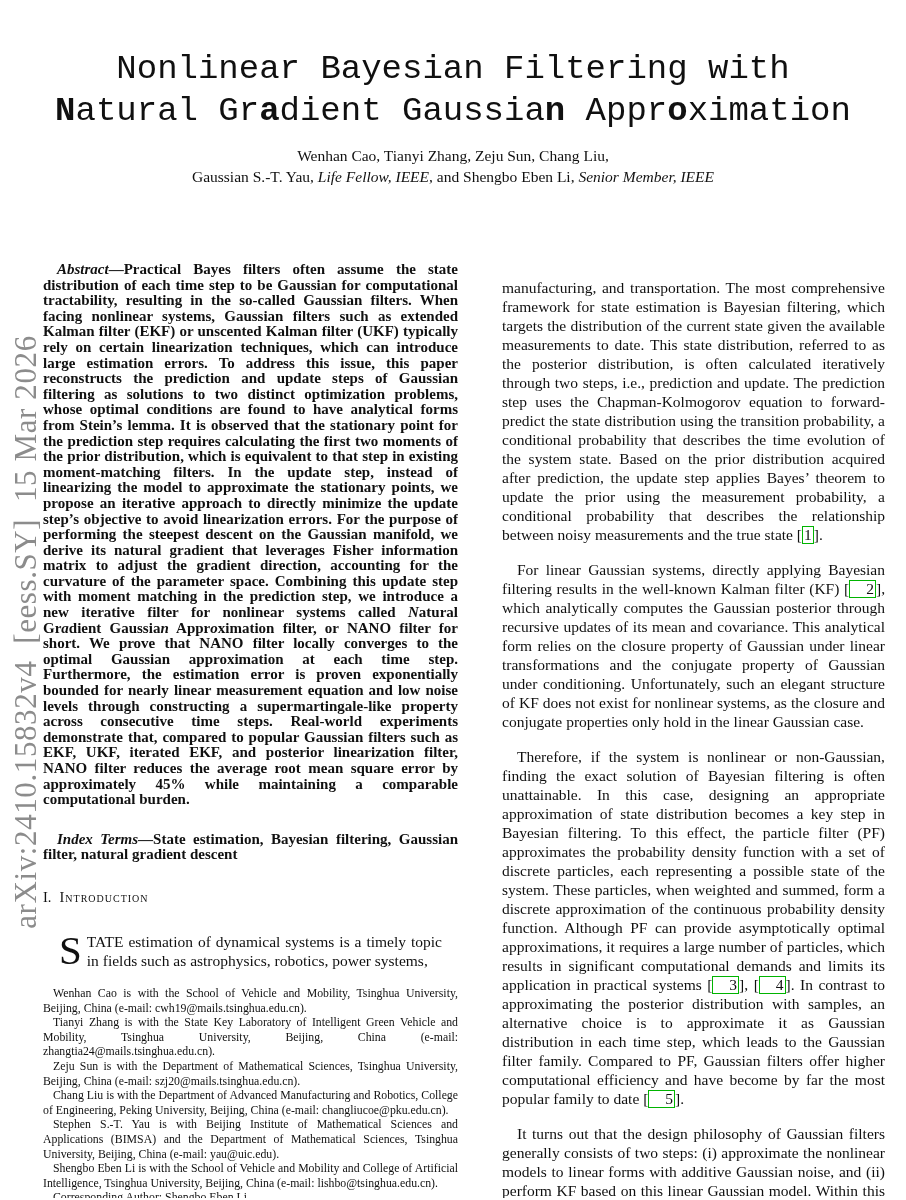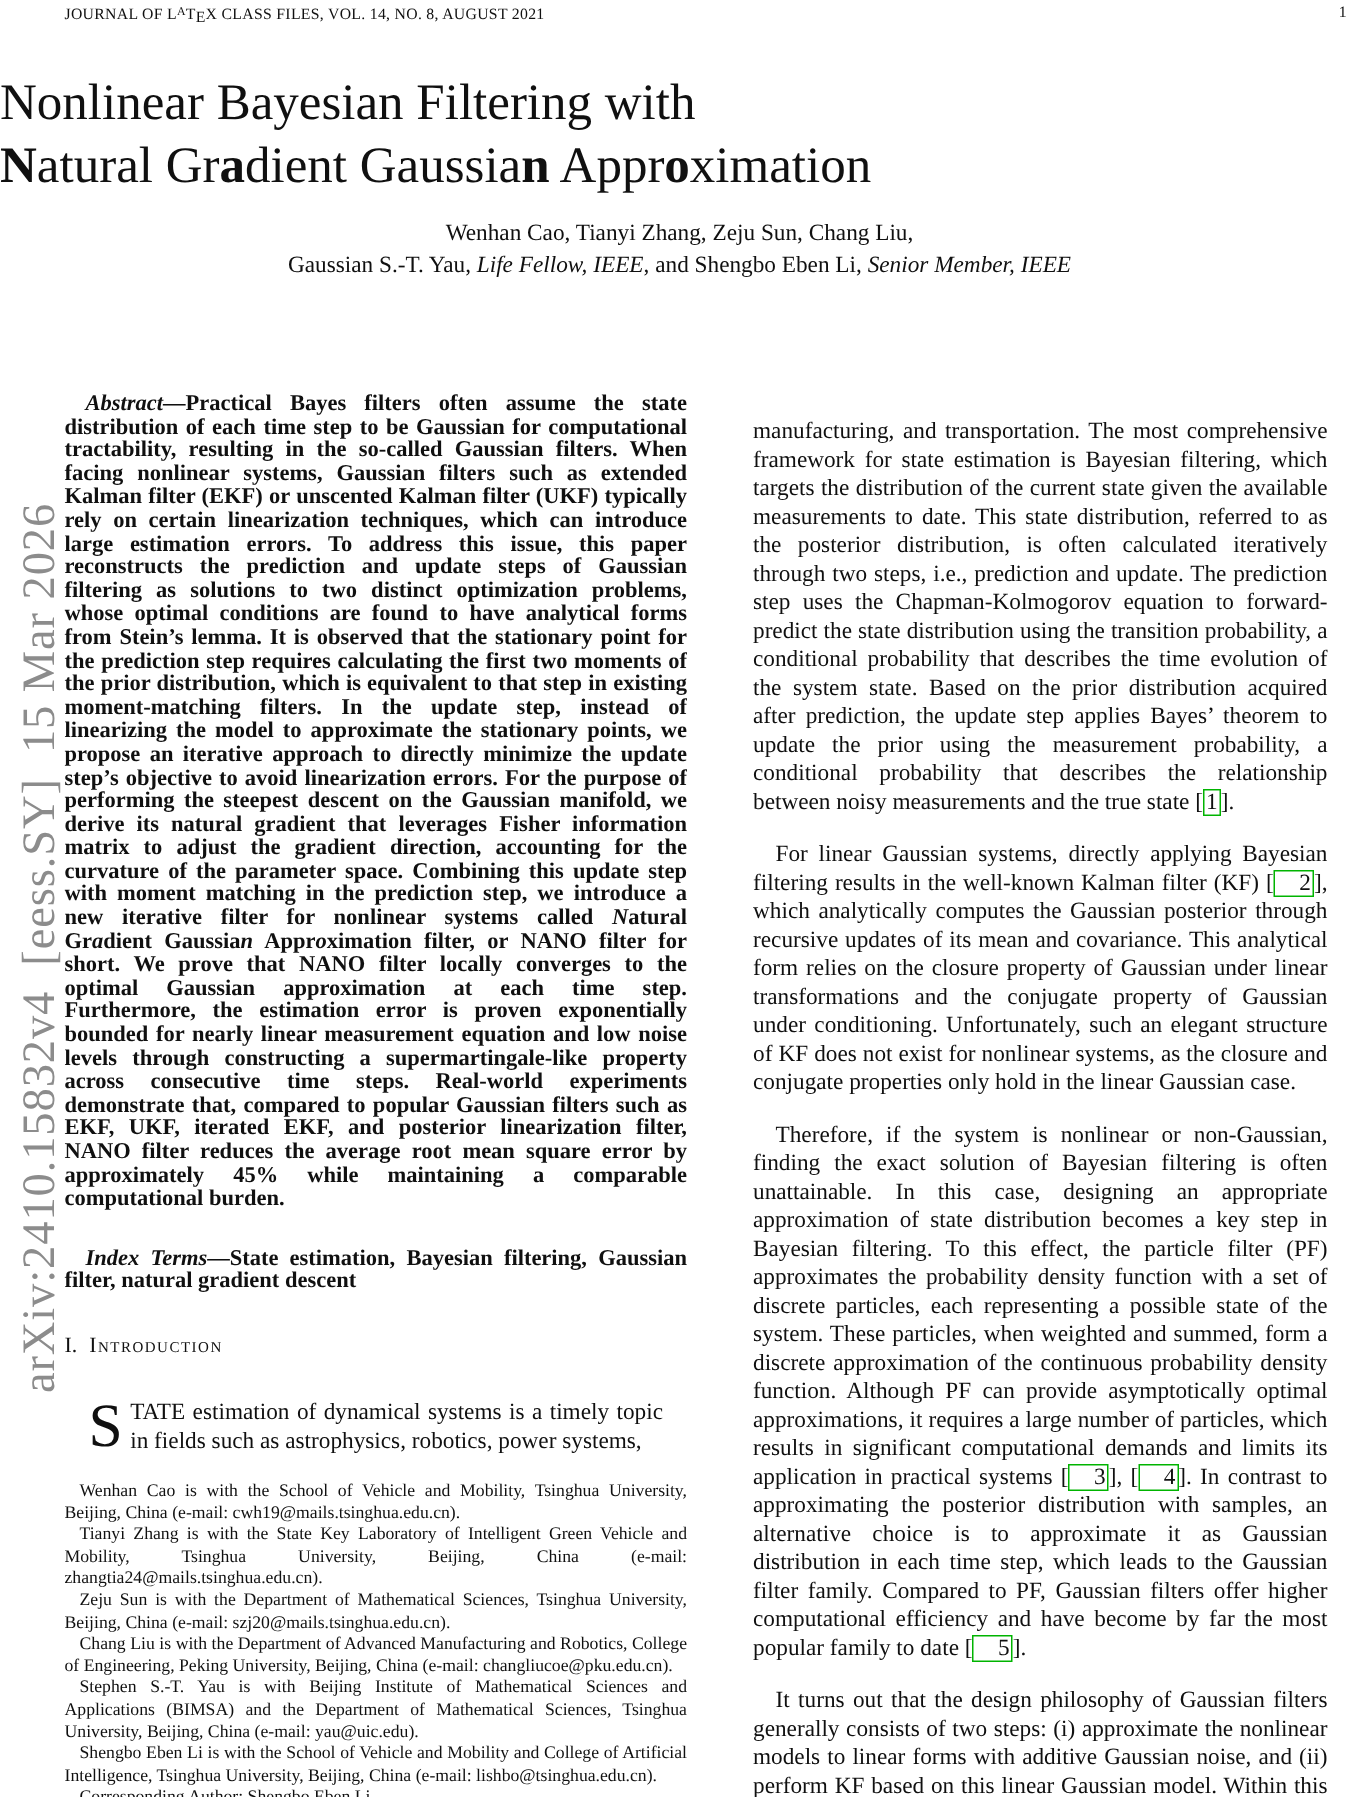--- a/index.html
+++ b/index.html
@@ -22,21 +22,21 @@
   .lxe{vertical-align:-.25em;}
   
   .watermark{
     position:absolute;left:26px;top:632px;
     transform:translate(-50%,-50%) rotate(-90deg);
     white-space:pre;
     font-size:31px;letter-spacing:.6px;
     color:#8c8c8c;
   }
   
-  .title-block{position:absolute;top:48px;left:0;width:100%;text-align:left;}
+  .title-block{position:absolute;top:48px;left:0;width:100%;text-align:center;font-family:Liberation Mono, monospace;}
   .title{font-size:34px;line-height:42px;font-weight:normal;margin:0;}
   .tb{font-weight:bold;}
   .authors{position:absolute;top:146px;left:0;width:100%;text-align:center;font-size:15.5px;line-height:20.5px;}
   .i{font-style:italic;text-align:center;}
   
   .columns{position:absolute;top:262px;left:43px;display:flex;gap:28px;}
   .col{width:415px;height:936px;overflow:hidden;}
   .col-left{display:flex;flex-direction:column;}
   .abstract,.index-terms{
     font-size:15px;line-height:15.6px;font-weight:bold;
@@ -61,24 +61,20 @@
     border:1px solid #00b400;
     padding:0 1px;
     display:inline-block;line-height:1;
   }
 </style>
 </head>
 <body>
 
 <div class="page">
 
-  <div class="runhead">
-    <span><span>JOURNAL OF L</span><span class="lxa">A</span><span>T</span><span class="lxe">E</span><span>X CLASS FILES, VOL. 14, NO. 8, AUGUST 2021</span></span>
-    <span>1</span>
-  </div>
 
   <div class="watermark">arXiv:2410.15832v4  [eess.SY]  15 Mar 2026</div>
 
   <div class="title-block">
     <h1 class="title"><span>Nonlinear Bayesian Filtering with</span><br>
       <span><span class="tb">N</span><span>atural Gr</span><span class="tb">a</span><span>dient Gaussia</span><span class="tb">n</span><span> Appr</span><span class="tb">o</span><span>ximation</span></span>
     </h1>
   </div>
 
   <div class="authors">

